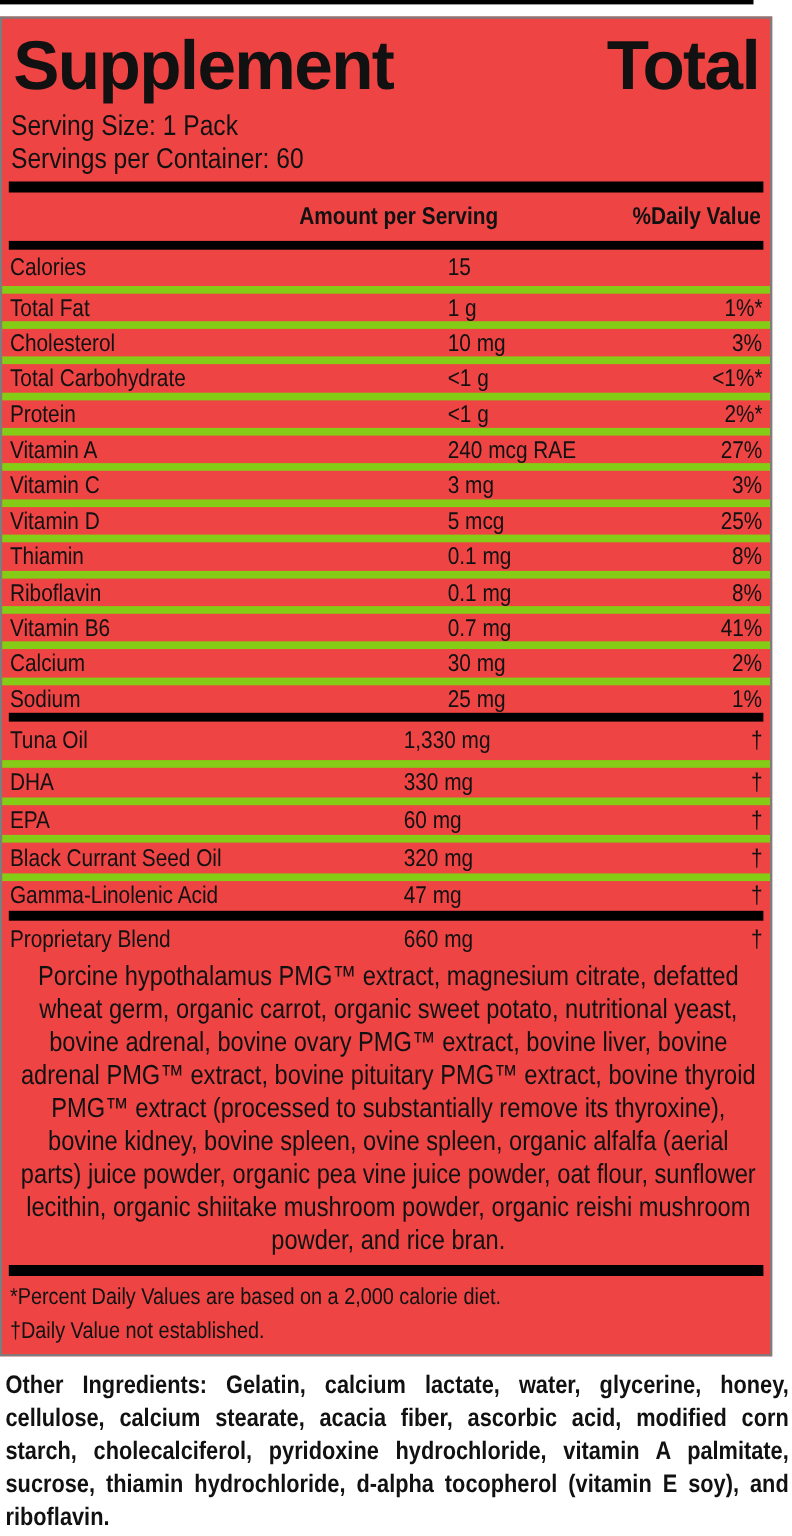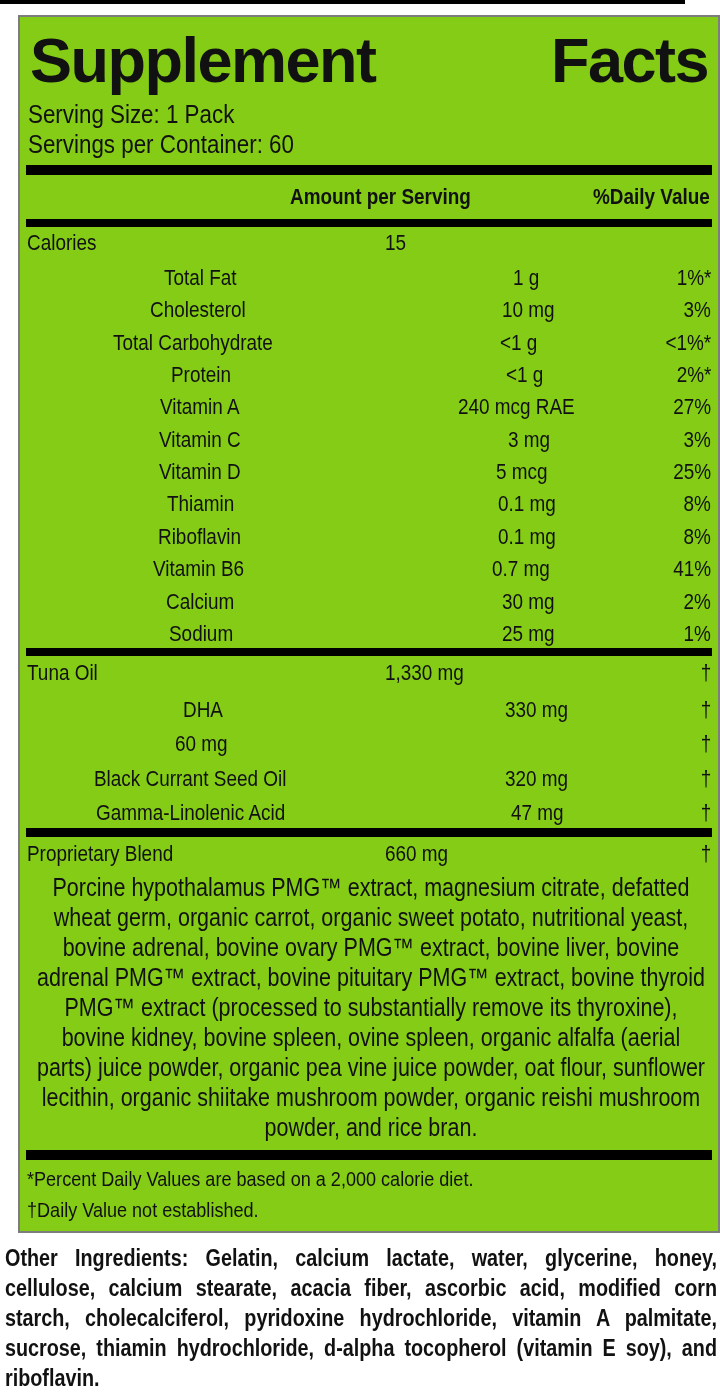--- a/index.html
+++ b/index.html
@@ -13,24 +13,24 @@
     overflow: hidden;
   }
   
   .cx   { display:inline-block; transform:scaleX(.86); transform-origin:0 50%; white-space:nowrap; }
   .cxr  { display:inline-block; transform:scaleX(.86); transform-origin:100% 50%; white-space:nowrap; }
   .cxb  { width:116.28%; transform:scaleX(.86); transform-origin:0 0; }
 
   .top-strip { width:685px; height:4px; background:#000; }
 
   .box {
-    margin: 11px 0 0 18px;
+    margin: 11px 0 0 0;
     width: 702px;
     border: 2px solid #7d7d7d;
-    background: #84cc16;
+    background: #ef4444;
   }
 
   .title {
     display: flex;
     justify-content: space-between;
     padding: 10px 10px 0 10px;
     font-weight: bold;
     font-size: 63px;
     letter-spacing: -1.5px;
     line-height: 1.05;
@@ -49,23 +49,23 @@
   .hdr-amt { position: absolute; left: 270px; top: 50%; transform: translateY(-50%); font-weight: bold; font-size: 22px; }
   .hdr-dv  { position: absolute; right: 8px;  top: 50%; transform: translateY(-50%); font-weight: bold; font-size: 22px; text-align: center; }
 
   .row {
     display: grid;
     grid-template-columns: 358px 1fr auto;
     align-items: center;
     padding: 0 7px;
     font-size: 22px;
   }
-  .sectionA .row { height: 32.4px; }
+  .sectionA .row { height: 32.4px; gap: 40px; }
   .sectionB .row { height: 34.4px; }
-  .sectionA .row + .row, .sectionB .row + .row { border-top: 4px solid #84cc16; text-align: center; }
+  .sectionA .row + .row, .sectionB .row + .row { border-top: 7px solid #84cc16; }
   .dv { justify-self: end; }
 
   .blend-row { height: 33px; }
   .blend-desc { padding: 2px 8px 8px 12px; font-size: 25px; line-height: 30px; text-align: center; }
 
   .footnotes { padding: 3px 0 6px 7px; font-size: 21px; line-height: 31px; }
 
   .other    { margin: 10px 3px 0 5px; font-size: 23px; line-height: 30px; font-weight: bold; }
   .other .cxb { text-align: justify; }
   .contains { margin: 15px 0 0 5px; font-size: 23px; }
@@ -73,21 +73,21 @@
 </style>
 </head>
 <body>
 
 <div class="top-strip"></div>
 
 <div class="box">
 
   <div class="title">
     <span>Supplement</span>
-    <span>Facts</span>
+    <span>Total</span>
   </div>
 
   <div class="serving">
     <div><span class="cx">Serving Size: 1 Pack</span></div>
     <div><span class="cx">Servings per Container: 60</span></div>
   </div>
 
   <div class="bar bar-1"></div>
 
   <div class="header-row">
@@ -172,20 +172,21 @@
         <span><span class="cx">Tuna Oil</span></span>
         <span class="amt"><span class="cx">1,330 mg</span></span>
         <span class="dv"><span class="cxr">†</span></span>
       </div>
     <div class="row">
         <span><span class="cx">DHA</span></span>
         <span class="amt"><span class="cx">330 mg</span></span>
         <span class="dv"><span class="cxr">†</span></span>
       </div>
     <div class="row">
+        <span><span class="cx">EPA</span></span>
         <span class="amt"><span class="cx">60 mg</span></span>
         <span class="dv"><span class="cxr">†</span></span>
       </div>
     <div class="row">
         <span><span class="cx">Black Currant Seed Oil</span></span>
         <span class="amt"><span class="cx">320 mg</span></span>
         <span class="dv"><span class="cxr">†</span></span>
       </div>
     <div class="row">
         <span><span class="cx">Gamma-Linolenic Acid</span></span>

